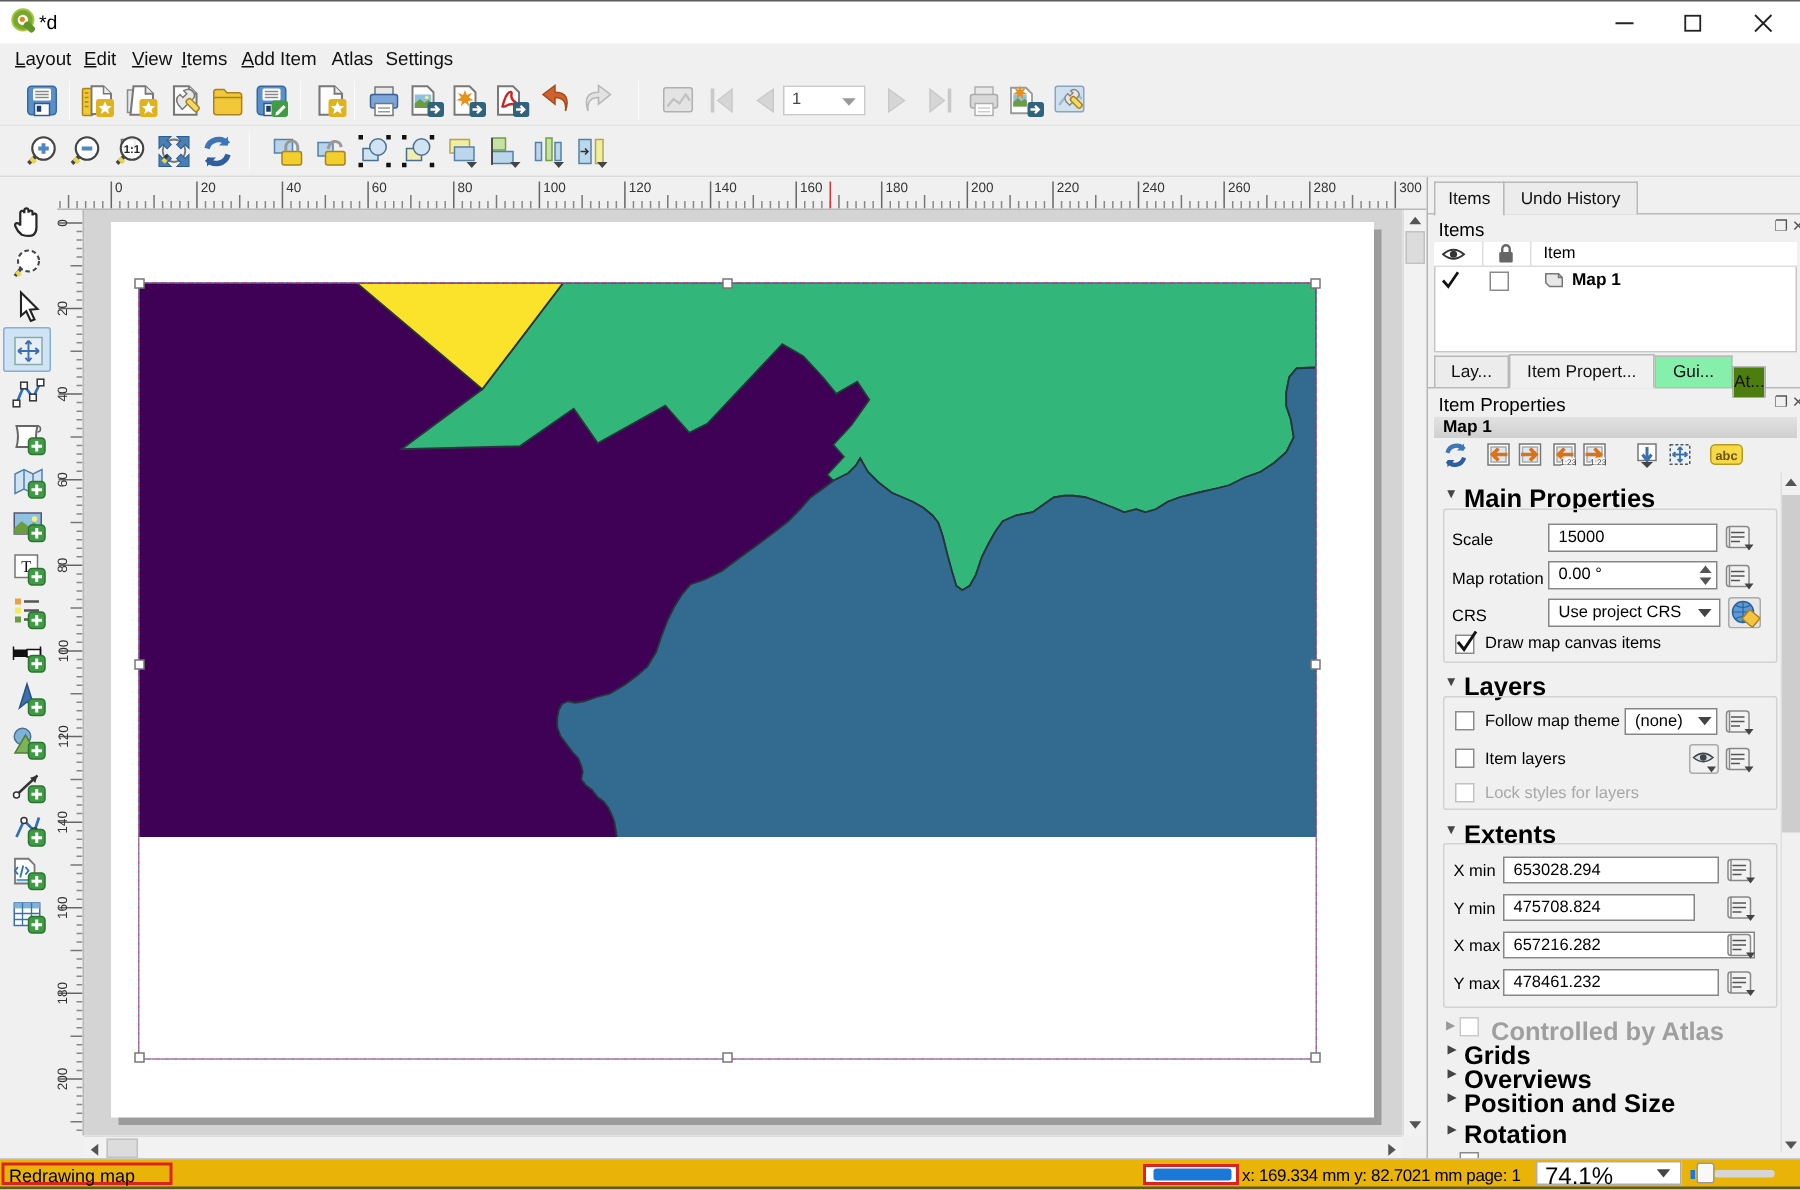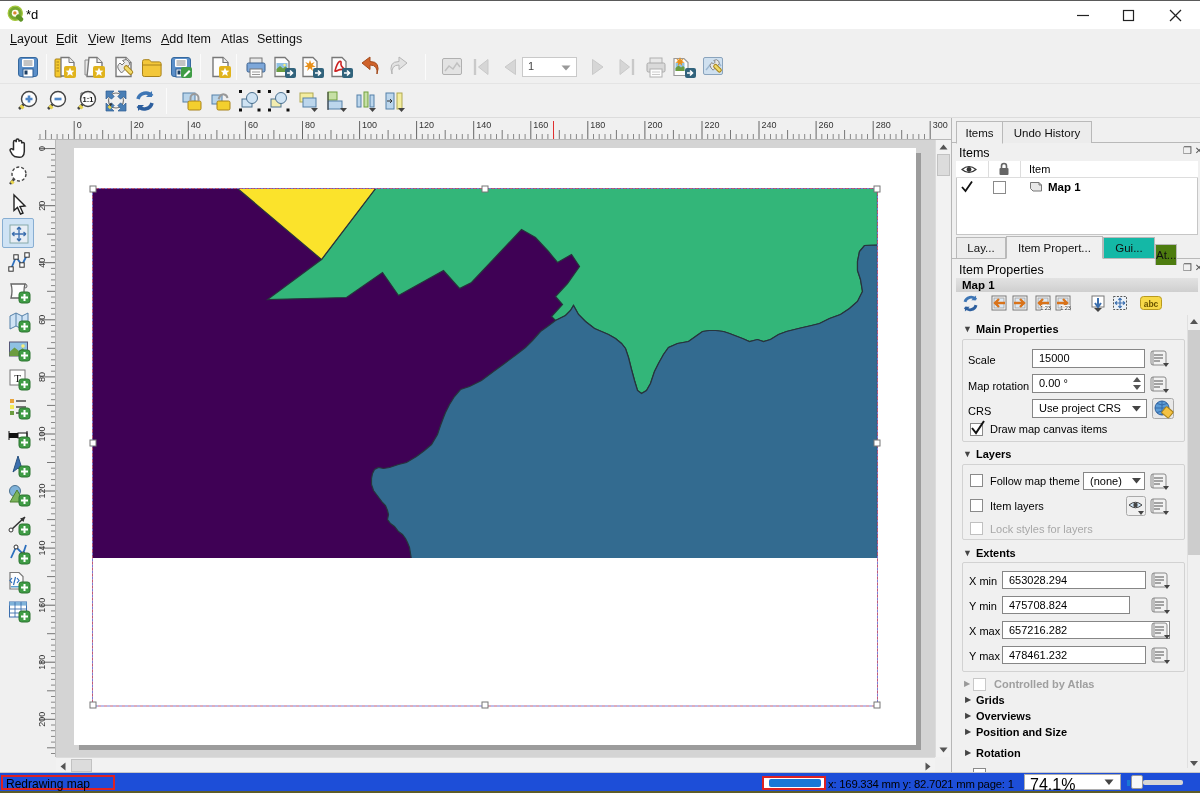--- a/index.html
+++ b/index.html
@@ -37,27 +37,27 @@
 
 
 #vsb { position:absolute; left:935px; top:140px; width:15px; height:617px; background:#f2f2f2; border-left:1px solid #dcdcdc; }
 #hsb { position:absolute; left:56px; top:757px; width:879px; height:15px; background:#f2f2f2; border-top:1px solid #dcdcdc; }
 .sbthumb { position:absolute; background:#cdcdcd; }
 
 
 #rpanel { position:absolute; left:951px; top:118px; width:249px; height:654px; background:#f0f0f0; border-left:1px solid #b6b6b6; }
 
 
-#statusbar { position:absolute; left:0; top:772px; width:1200px; height:21px; background:#1d4ed8; border-top:1px solid #c8c8c8; font-size:12px; color:#111; }
+#statusbar { position:absolute; left:0; top:772px; width:1200px; height:21px; background:#eab308; border-top:1px solid #c8c8c8; font-size:12px; color:#111; }
 
 
 .input { position:absolute; background:#fff; border:1px solid #868686; font-size:11px; color:#000; padding-left:6px; }
 .gbox { position:absolute; border:1px solid #d2d2d2; border-radius:2px; }
 .lbl { position:absolute; font-size:11px; color:#000; white-space:nowrap; }
-.blbl { position:absolute; font-size:11px; font-weight:bold; color:#000; white-space:nowrap; }
+.blbl { position:absolute; font-size:17px; font-weight:bold; color:#000; white-space:nowrap; }
 .cb { position:absolute; width:13px; height:13px; background:#fff; border:1px solid #8a8a8a; }
 .ddbtn { position:absolute; width:22px; height:19px; }
 .tab { position:absolute; font-size:11.5px; color:#111; text-align:center; }
 </style>
 </head>
 <body>
 <div id="win">
 
   <div id="titlebar">
     <svg class="abs" style="left:7px;top:3px" width="18" height="20" viewBox="0 0 24 26">
@@ -819,21 +819,21 @@
         <path d="M2 7 L5.5 11 L12 1.5" fill="none" stroke="#111" stroke-width="1.8"></path>
       </svg>
     <div class="cb" style="left:41px;top:63px"></div>
     <svg class="abs" style="left:77px;top:62px" width="14" height="13" viewBox="0 0 14 13">
         <path d="M1.5 2.5 H10 L12.5 5 V11 H4 L1.5 8.5 Z" fill="#e8e8e8" stroke="#777"></path>
         <path d="M10 2.5 V5 H12.5" fill="none" stroke="#777"></path>
       </svg>
     <div class="blbl" style="left:96px;top:63px;font-size:11.5px">Map 1</div>
     <div class="abs" style="left:0;top:140px;width:249px;height:1px;background:#b9b9b9"></div>
     <div class="tab" style="left:4px;top:119px;width:50px;height:21px;background:#ececec;border:1px solid #b9b9b9;border-bottom:none;line-height:21px">Lay...</div>
-    <div class="tab" style="left:151px;top:119px;width:52px;height:21px;background:#14b8a6;border:1px solid #b9b9b9;border-bottom:none;line-height:21px">Gui...</div>
+    <div class="tab" style="left:151px;top:119px;width:52px;height:21px;background:#86efac;border:1px solid #b9b9b9;border-bottom:none;line-height:21px">Gui...</div>
     <div class="tab" style="left:203px;top:126px;width:22px;height:21px;background:#4d7c0f;border:1px solid #b9b9b9;border-bottom:none;line-height:21px">At...</div>
     <div class="tab" style="left:54px;top:118px;width:97px;height:23px;background:#f0f0f0;border:1px solid #b9b9b9;border-bottom:1px solid #f0f0f0;line-height:22px">Item Propert...</div>
     <div class="lbl" style="left:7px;top:145px;font-size:12.5px">Item Properties</div>
     <div class="lbl" style="left:231px;top:144px;font-size:10px;color:#555">❐&nbsp;✕</div>
     <div class="abs" style="left:4px;top:160px;width:242px;height:14px;background:linear-gradient(#e2e2e2,#cfcfcf)"></div>
     <div class="blbl" style="left:10px;top:160.5px;font-size:11.5px">Map 1</div>
     <svg class="abs" style="left:9px;top:176px" width="19" height="19" viewBox="0 0 24 24">
         <path d="M5 10 A8 8 0 0 1 19 7" fill="none" stroke="#3e76b5" stroke-width="3.6"></path>
         <path d="M19 2 v6 h-6 z" fill="#3e76b5"></path>
         <path d="M19 14 A8 8 0 0 1 5 17" fill="none" stroke="#2d5f9e" stroke-width="3.6"></path>

